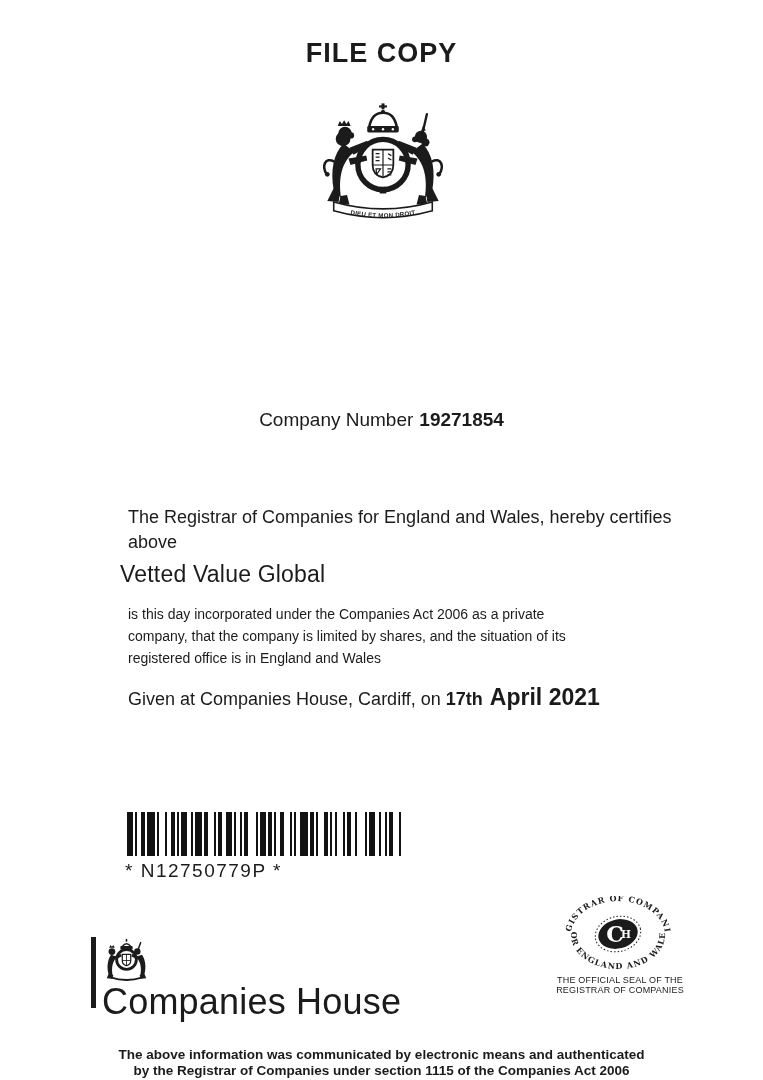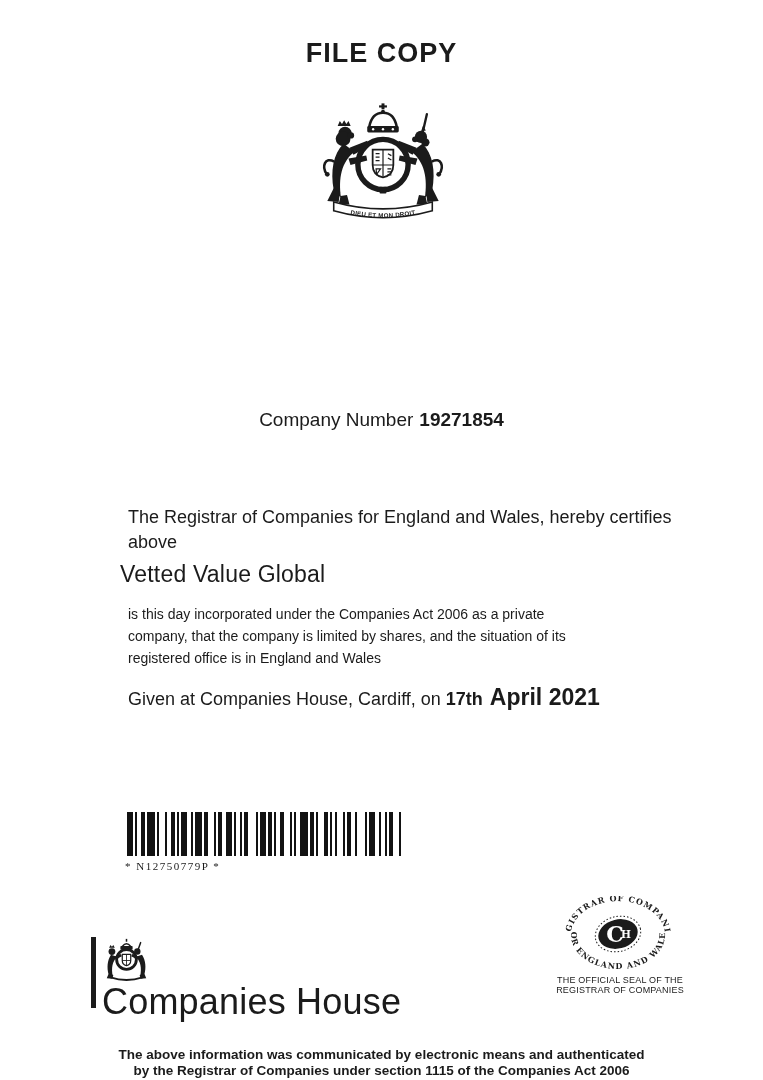--- a/index.html
+++ b/index.html
@@ -25,21 +25,21 @@
   .certify { left:128px; top:501px; font-size:18px; line-height:25px; }
   .company-name { left:120px; top:557px; font-size:23px; font-weight:normal; letter-spacing:0.2px; }
   .body-par { left:128px; top:599px; font-size:14px; line-height:22px; }
 
   .given { left:128px; top:680px; font-size:18px; }
   .given .day { font-weight:bold; margin-left:5px;text-align:center; }
   .given .date { font-weight:bold; font-size:23px; margin-left:7px; }
 
   .barcode { left:127px; top:808px; width:274px; height:44px; }
   .barcode i { position:absolute; top:0; bottom:0; background:#121212; display:block; }
-  .barcode-label { left:125px; top:856px; font-size:11px; letter-spacing:1.5px;font-family:Liberation Serif, serif; }
+  .barcode-label { left:125px; top:856px; font-size:19px; letter-spacing:1.5px; }
 
   .ch-logo { left:91px; top:931px; width:220px; height:75px; }
   .ch-logo .bar { position:absolute; left:0; top:2px; width:5px; height:71px; background:var(--ink); }
   .ch-logo .crest { position:absolute; left:12px; top:3px; width:47px; height:45px; color:var(--ink); }
   .ch-logo .name { position:absolute; left:11px; top:46px; font-size:36px; letter-spacing:0.2px; white-space:nowrap; }
 
   .seal-svg { left:564px; top:892px; width:108px; height:78px; color:var(--ink); }
   .seal-caption { left:540px; top:971px; width:160px; text-align:center;
                   font-size:9px; font-weight:normal; line-height:10px; letter-spacing:0.2px; }
 

